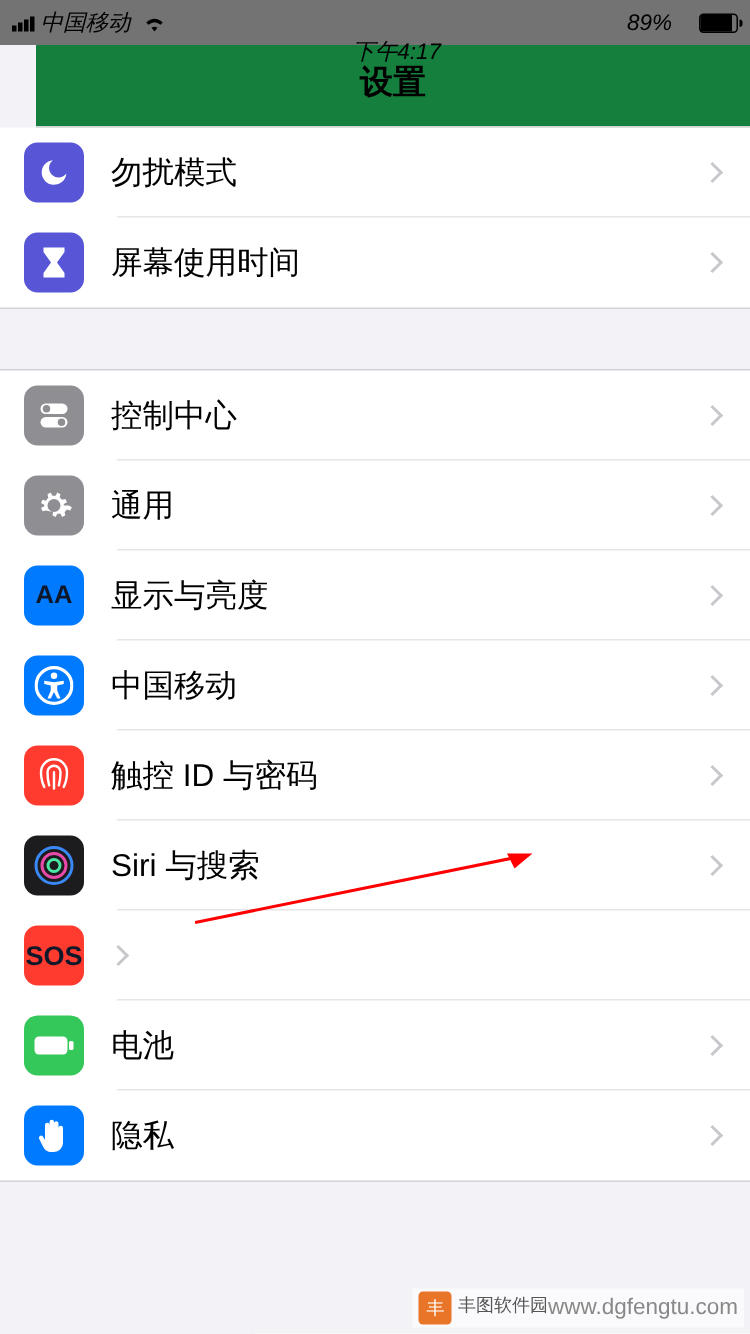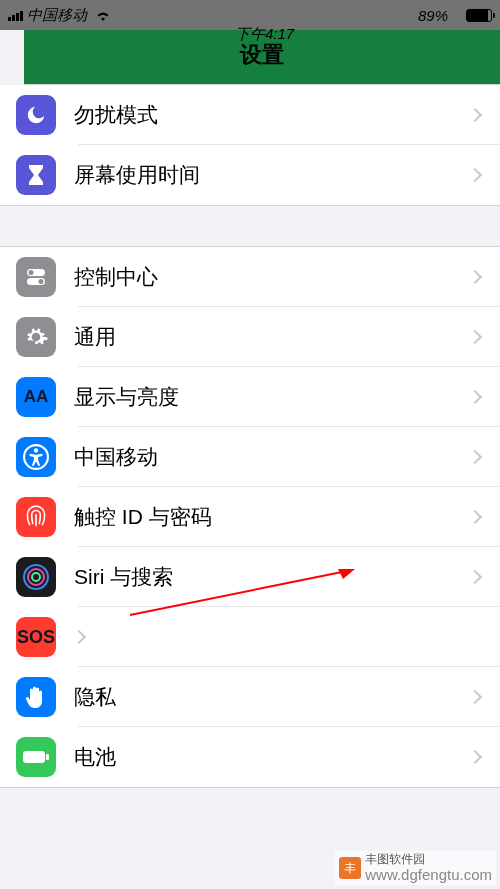--- a/index.html
+++ b/index.html
@@ -114,21 +114,21 @@
       height: 22px;
       background: #e97529;
       color: #fff;
       display: flex;
       align-items: center;
       justify-content: center;
       font-size: 12px;
       border-radius: 3px;
       margin-right: 4px;
     }
-    .wm-text { display: flex; flex-direction: column; line-height: 1.1; color: #555; }
+    .wm-text { display: flex; line-height: 1.1; color: #555; }
     .wm-text span:last-child { font-size: 15px; color: #888; }
   </style>
 </head>
 <body>
 
 <div class="status-bar">
   <div class="status-left">
     <div class="signal-bars">
         <span></span>
         <span></span>
@@ -228,36 +228,36 @@
         </svg>
     </div>
     <div class="label">Siri 与搜索</div>
     <div class="chevron"></div>
   </div>
   <div class="row">
     <div class="icon" style="background:#ff3b30;font-size:18px">SOS</div>
     <div class="chevron"></div>
   </div>
   <div class="row">
-    <div class="icon" style="background:#007aff">
-      <svg width="22" height="26" viewBox="0 0 22 26">
-          <path d="M5 13V6a1.5 1.5 0 013 0v6V4a1.5 1.5 0 013 0v8V5a1.5 1.5 0 013 0v8V8a1.5 1.5 0 013 0v10a6 6 0 01-6 6H9a6 6 0 01-5-3l-3-6a1.5 1.5 0 012.5-1.5L5 16z" fill="#fff"></path>
-        </svg>
-    </div>
-    <div class="label">隐私</div>
-    <div class="chevron"></div>
-  </div>
-  <div class="row">
     <div class="icon" style="background:#34c759">
       <svg width="28" height="16" viewBox="0 0 28 16">
           <rect x="1" y="2" width="22" height="12" rx="3" fill="#fff"></rect>
           <rect x="24" y="5" width="3" height="6" rx="1" fill="#fff"></rect>
         </svg>
     </div>
     <div class="label">电池</div>
+    <div class="chevron"></div>
+  </div>
+  <div class="row">
+    <div class="icon" style="background:#007aff">
+      <svg width="22" height="26" viewBox="0 0 22 26">
+          <path d="M5 13V6a1.5 1.5 0 013 0v6V4a1.5 1.5 0 013 0v8V5a1.5 1.5 0 013 0v8V8a1.5 1.5 0 013 0v10a6 6 0 01-6 6H9a6 6 0 01-5-3l-3-6a1.5 1.5 0 012.5-1.5L5 16z" fill="#fff"></path>
+        </svg>
+    </div>
+    <div class="label">隐私</div>
     <div class="chevron"></div>
   </div>
 </div>
 
 <svg class="arrow" viewBox="0 0 225 50">
   <line x1="0" y1="48" x2="212" y2="5" stroke="#ff0000" stroke-width="2"></line>
   <polygon points="225,2 208,2 213,12" fill="#ff0000"></polygon>
 </svg>
 
 <div class="watermark">

